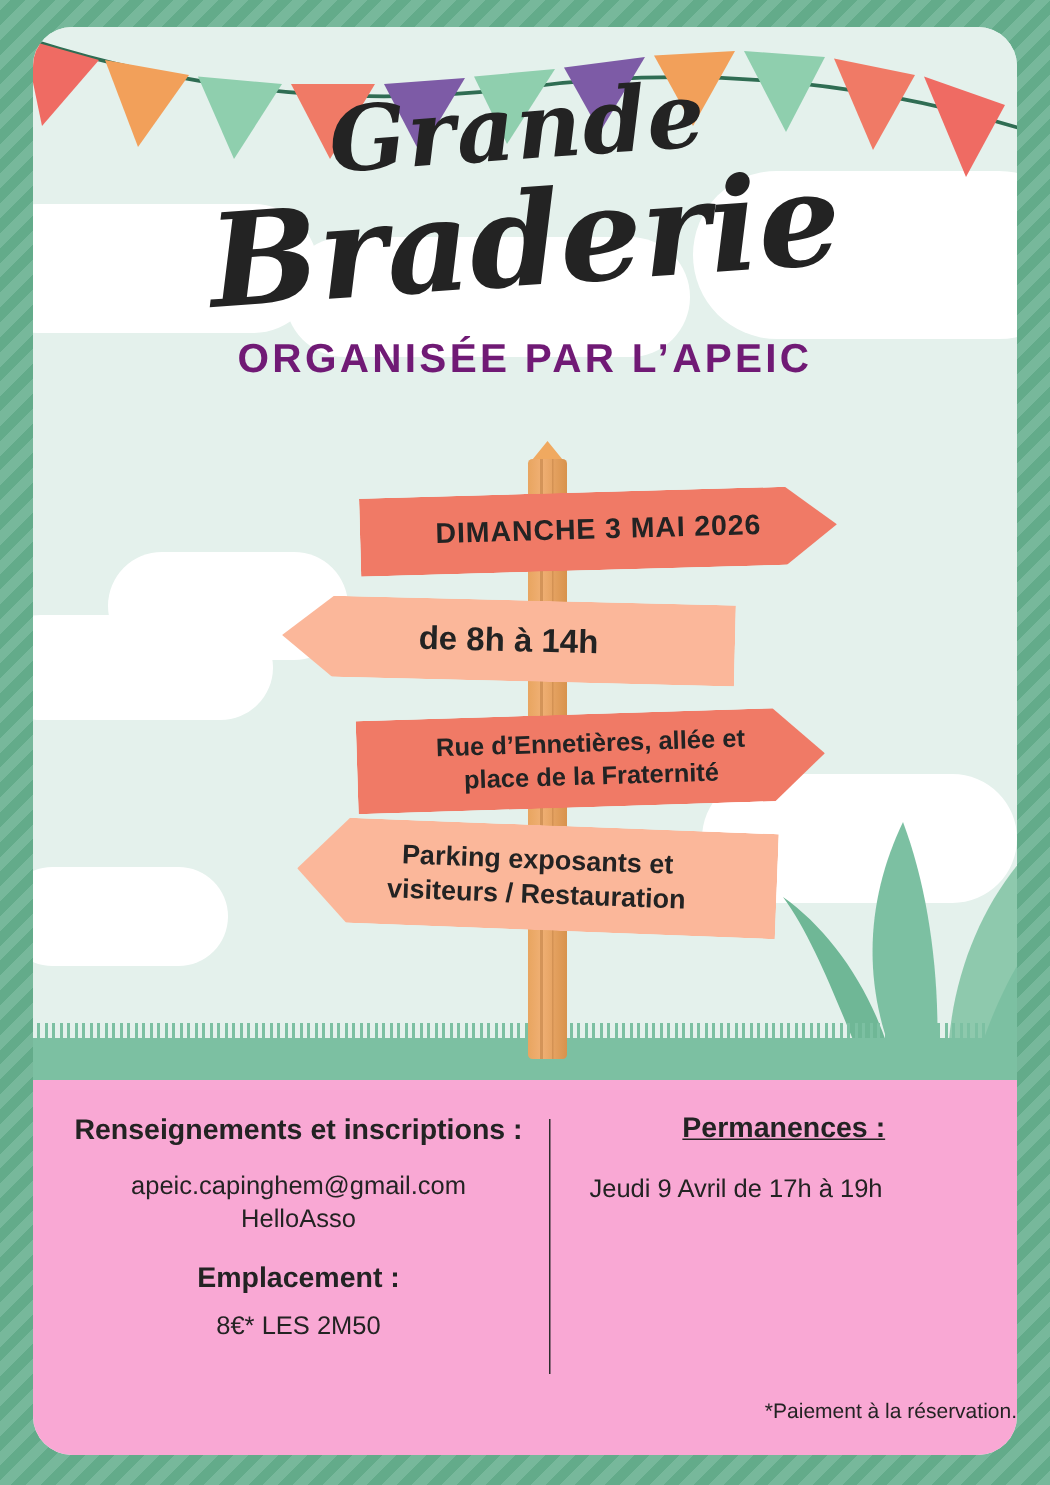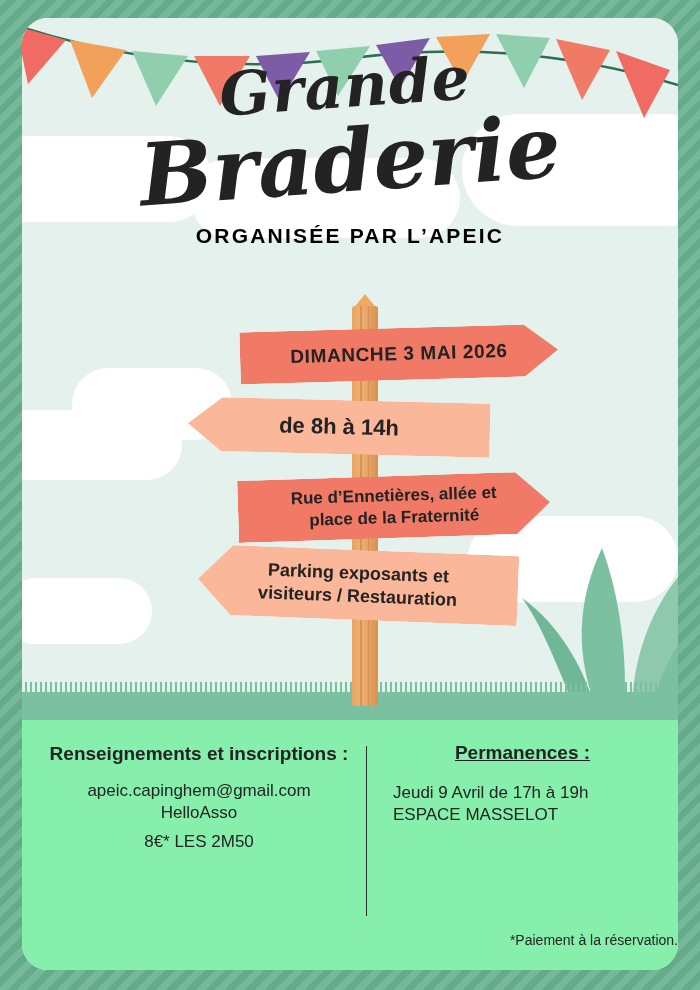--- a/index.html
+++ b/index.html
@@ -120,23 +120,23 @@
     font-size: 86px;
     color: #232323;
     line-height: 0.95;
     margin-top: 4px;
     transform: rotate(-4deg);
   }
   .subtitle {
     margin-top: 22px;
     font-family: "Liberation Sans", sans-serif;
     font-weight: bold;
-    font-size: 21px;
+    font-size: 27px;
     letter-spacing: 2.2px;
-    color: #000000;
+    color: #701a75;
   }
 
   
   .post {
     position: absolute;
     left: 330px;
     top: 288px;
     width: 26px;
     height: 400px;
     background: linear-gradient(90deg,#e8a560 0%, #f0b074 35%, #d8924c 100%);
@@ -219,21 +219,21 @@
   }
   .s4 .sign-text { font-weight: bold; font-size: 18px; line-height: 1.3; }
 
   
   .info {
     position: absolute;
     left: 0;
     top: 702px;
     width: 656px;
     height: 250px;
-    background: #86efac;
+    background: #f9a8d4;
     box-sizing: border-box;
     padding: 22px 26px 0 26px;
   }
   .info-cols {
     display: flex;
     align-items: flex-start;
     height: 178px;
   }
   .col-left {
     width: 318px;
@@ -354,30 +354,30 @@
       <span class="sign-text">Parking exposants et visiteurs / Restauration</span>
     </div>
 
     <div class="info">
       <div class="info-cols">
 
         <div class="col-left">
           <div class="h-bold">Renseignements et inscriptions :</div>
           <div class="body-txt mt14">apeic.capinghem@gmail.com</div>
           <div class="body-txt">HelloAsso</div>
+          <div class="h-bold mt18">Emplacement :</div>
           <div class="body-txt mt8">8€* LES 2M50</div>
         </div>
 
         <div class="divider"></div>
 
         <div class="col-right">
           <div class="perm-head">Permanences :</div>
           <div class="mt18">
             <div class="body-txt">Jeudi 9 Avril de 17h à 19h</div>
-            <div class="body-txt">ESPACE MASSELOT</div>
           </div>
         </div>
 
       </div>
 
       <div class="footnote">*Paiement à la réservation.</div>
     </div>
 
   </div>
 </div>

